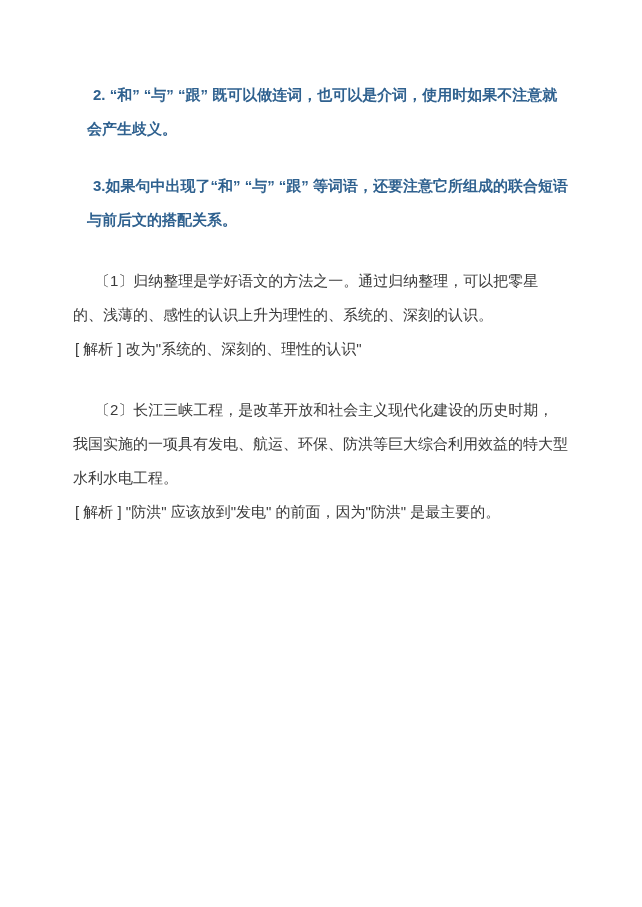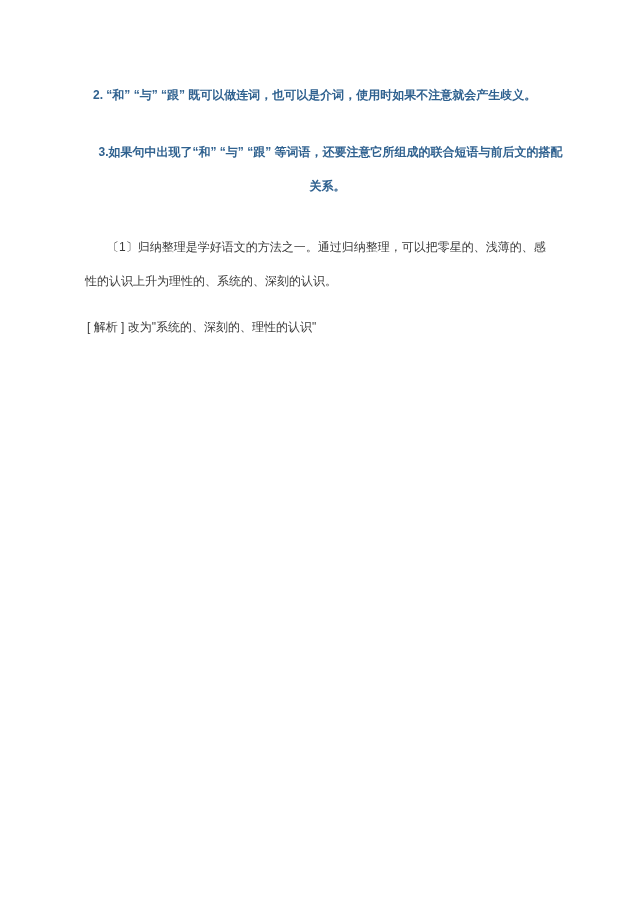--- a/index.html
+++ b/index.html
@@ -7,36 +7,35 @@
     padding: 0;
     background: #ffffff;
   }
   .page {
     position: relative;
     width: 642px;
     height: 907px;
     box-sizing: border-box;
     background: #ffffff;
     font-family: "Liberation Sans", sans-serif;
-    font-size: 12px;
+    font-size: 15px;
     line-height: 34px;
     color: #3a3a3a;
     padding: 78px 74px 15px 73px;
     overflow: hidden;
   }
-  p { margin: 12px; }
+  p { margin: 0; }
   .heading {
     color: #2f618f;
     font-weight: bold;
     margin: 0 0 23px 14px;
     text-indent: 6px;
   }
   .heading.heading-last {
     margin-bottom: 27px;
-    text-align: center;
   }
   .item {
     margin: 0 0 27px 0;
   }
   .sentence {
     text-indent: 22px;
   }
   .analysis {
     text-indent: 2px;
   }
@@ -48,16 +47,20 @@
 
   <p class="heading">2. “和” “与” “跟” 既可以做连词，也可以是介词，使用时如果不注意就会产生歧义。</p>
 
   <p class="heading heading-last">3.如果句中出现了“和” “与” “跟” 等词语，还要注意它所组成的联合短语与前后文的搭配关系。</p>
 
   <div class="item">
     <p class="sentence"><span>〔1〕</span><span>归纳整理是学好语文的方法之一。通过归纳整理，可以把零星的、浅薄的、感性的认识上升为理性的、系统的、深刻的认识。</span></p>
     <p class="analysis"><span>[ 解析 ]</span><span> 改为"系统的、深刻的、理性的认识"</span></p>
   </div>
 
+  <div class="item">
+    <p class="sentence"><span>〔2〕</span><span>长江三峡工程，是改革开放和社会主义现代化建设的历史时期，我国实施的一项具有发电、航运、环保、防洪等巨大综合利用效益的特大型水利水电工程。</span></p>
+    <p class="analysis"><span>[ 解析 ]</span><span> "防洪" 应该放到"发电" 的前面，因为"防洪" 是最主要的。</span></p>
+  </div>
 
 
 
 </div>
 
 </body></html>

